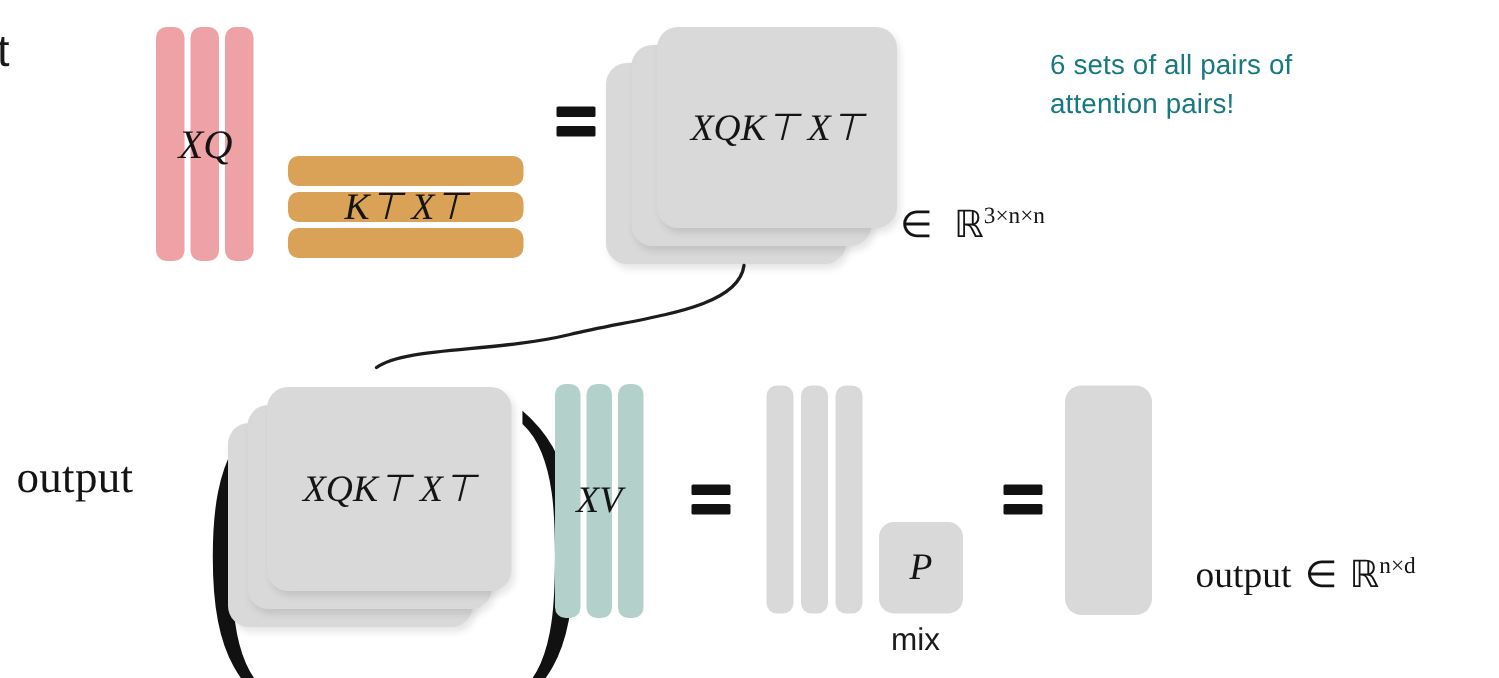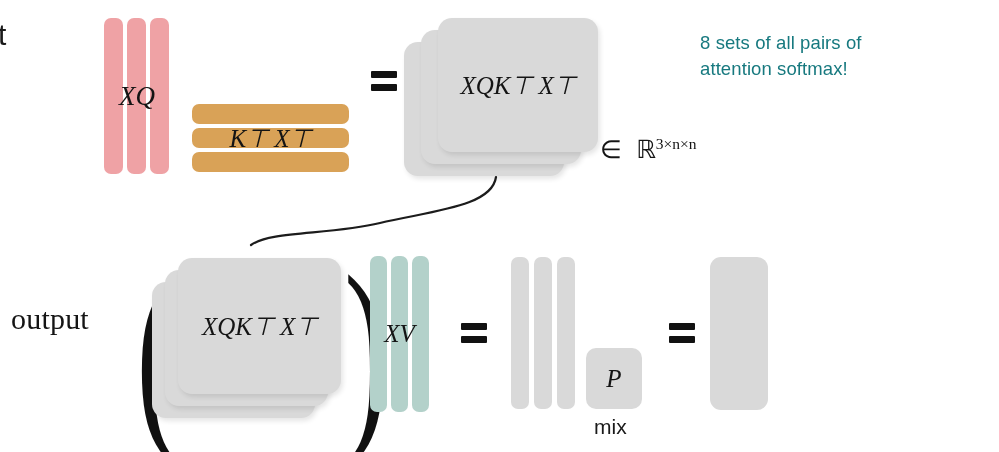--- a/index.html
+++ b/index.html
@@ -73,22 +73,22 @@
       <span>XQK⊤ X⊤</span>
     </div>
   </div>
 
   <div class="abs mathup" style="left:600px;top:135px;font-size:25px;white-space:nowrap;">
     <span>∈</span>
     <span style="display:inline-block;width:8px;"></span><span style="font-family:'DejaVu Sans',sans-serif;">ℝ</span><span class="supi">3×n×n</span>
   </div>
 
   <div class="abs note" style="left:700px;top:30px;width:280px;">
-    <div>8 sets of all pairs of</div>
-    <div>attention softmax!</div>
+    <div>6 sets of all pairs of</div>
+    <div>attention pairs!</div>
   </div>
 
   <svg class="abs" style="left:230px;top:165px;width:300px;height:110px;overflow:visible;" viewBox="0 0 300 110" fill="none">
     <path d="M 266 12 C 262 42, 200 46, 150 58 C 100 70, 40 66, 21 80" stroke="#1c1c1c" stroke-width="2.2" fill="none" stroke-linecap="round"></path>
   </svg>
 
   <div class="abs mathup" style="left:11px;top:302px;font-size:30px;letter-spacing:.2px;">output</div>
 
   <div class="paren" style="left:136px;top:243px;font-size:215px;transform:scaleX(.62);transform-origin:left top;">(</div>
 
@@ -129,14 +129,17 @@
 
   <div class="eq" style="left:669px;top:323px;">
     <i style="width:26px;height:7px;"></i>
     <i style="width:26px;height:7px;margin-top:6px;"></i>
   </div>
 
   <div class="abs" style="left:710px;top:257px;width:58px;height:153px;">
     <div class="card gray" style="left:0;top:0;width:58px;height:153px;border-radius:11px;"></div>
   </div>
 
+  <div class="abs mathup" style="left:797px;top:368px;font-size:25px;white-space:nowrap;">
+    <span>output</span><span style="display:inline-block;width:9px;"></span><span>∈</span><span style="display:inline-block;width:8px;"></span><span style="font-family:'DejaVu Sans',sans-serif;">ℝ</span><span class="supi">n×d</span>
+  </div>
 
 </div>
 
 </body></html>

